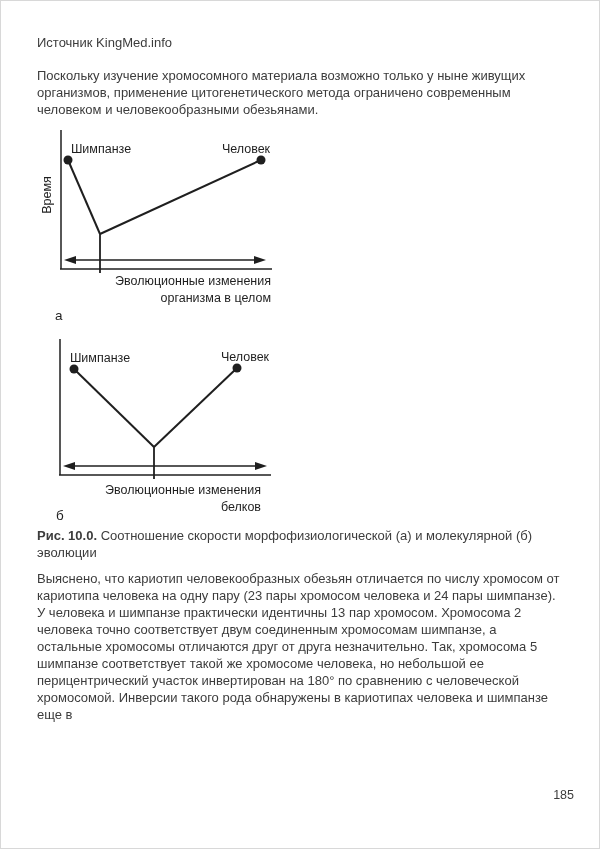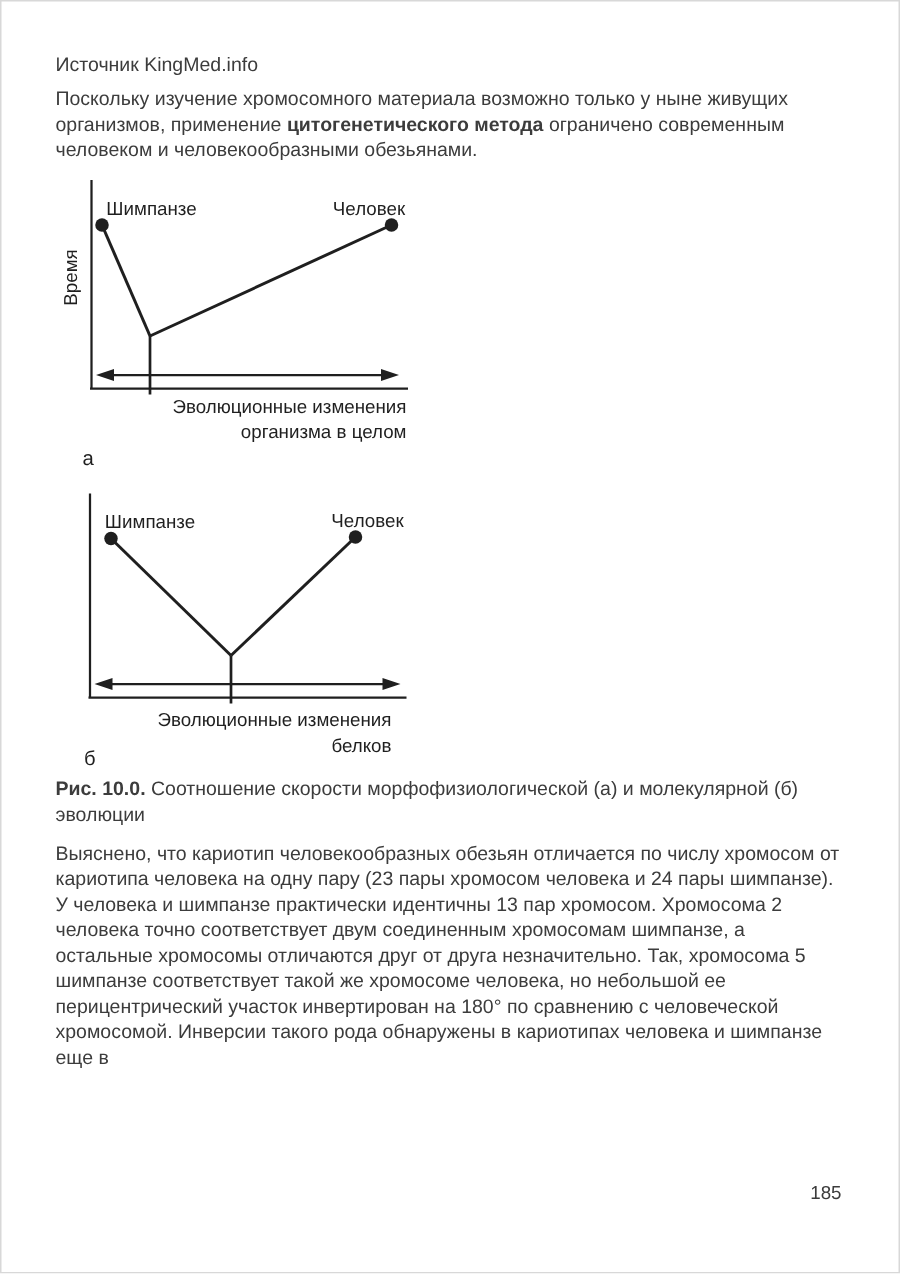--- a/index.html
+++ b/index.html
@@ -8,32 +8,32 @@
     width:600px; height:849px;
     border:1px solid #d8d8d8;
     background:#ffffff;
     padding:33px 34px 0 36px;
     font-family:"Liberation Sans", sans-serif;
     font-size:13px; line-height:17px;
     color:#3c3c3c;
     position:relative;
     overflow:hidden;
   }
-  .src-line { margin:0 0 6px 0; }
+  .src-line { margin:0 0 16px 0; }
   p.body-par { margin:0 0 9px 0; max-width:532px; }
-  p.body-par b { font-weight:bold; }
+  p.body-par b { font-weight:normal; }
   .caption { margin:3px 0 9px 0; max-width:532px; }
   .diagram-svg { display:block; margin-left:-6px; }
   .diagram-svg text {
     font-family:"Liberation Sans", sans-serif;
     fill:#1f1f1f;
   }
   .page-number {
     position:absolute;
-    top:786px; right:38px;
+    top:786px; right:25px;
     font-size:12.5px; color:#3c3c3c;
   }
 </style>
 </head>
 <body>
 
 <div class="page">
 
   <p class="src-line">Источник KingMed.info</p>
 

